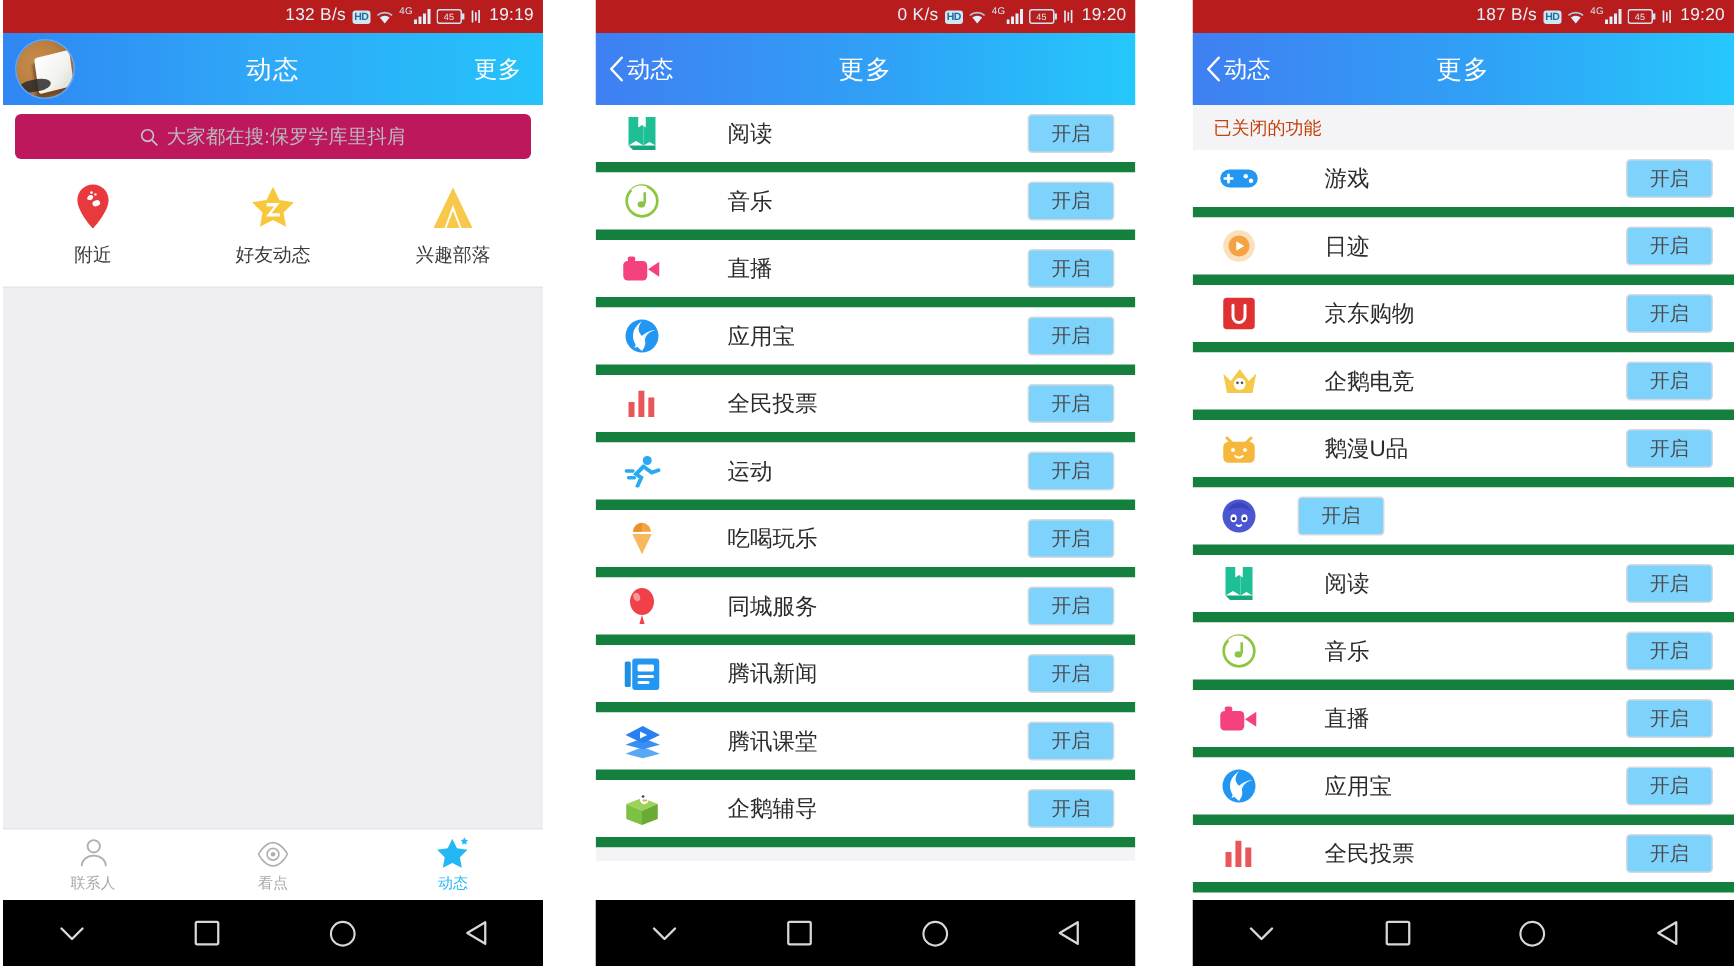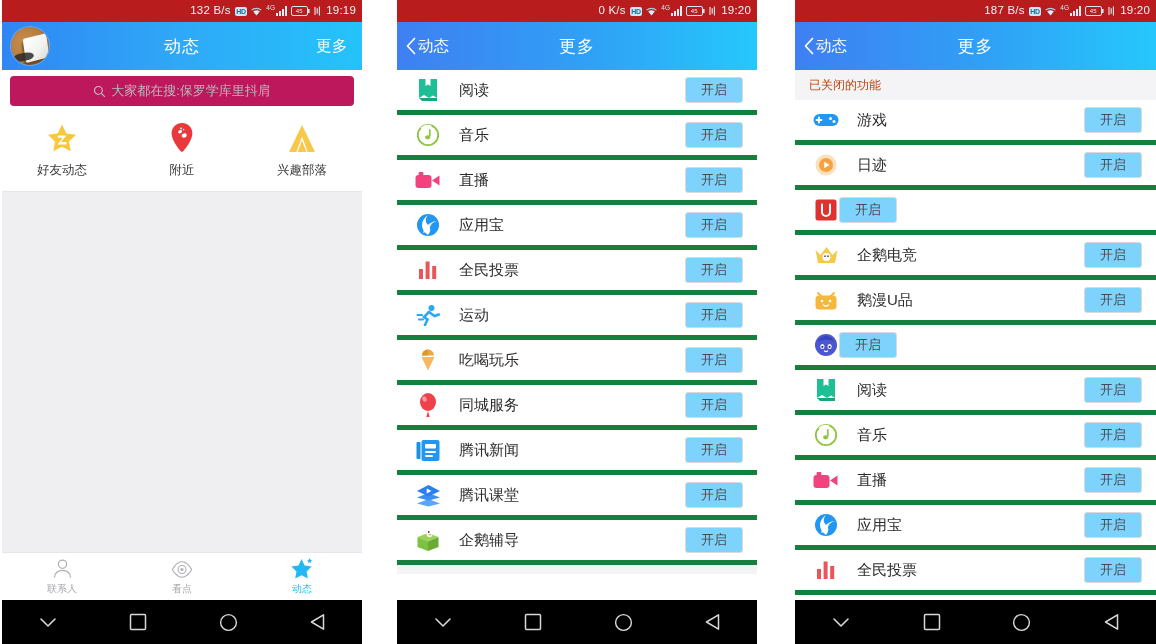--- a/index.html
+++ b/index.html
@@ -122,21 +122,22 @@
   
   .listpane { flex:1; background:#ffffff; overflow:hidden; position:relative; }
   .sectionhdr {
     height: 30px; display:flex; align-items:center;
     padding-left: 14px; background:#f4f4f6;
     color:#c2410c; font-size:12px;
   }
   .row {
     height: 45px; display:flex; align-items:center;
     padding: 0 14px 0 18px; background:#ffffff;
-    border-bottom: 5px solid #15803d;
+    border-bottom: 7px solid #15803d;
+    gap: 26px;
   }
   .row .ricon { width: 26px; height: 26px; flex:0 0 auto; display:flex; align-items:center; justify-content:center; }
   .row .rlabel { margin-left: 18px; font-size: 15px; color:#2b2b2d; flex:1; }
   .onbtn {
     width: 58px; height: 26px; border:1px solid #d9d9dd; border-radius:3px;
     background:#7dd3fc; color:#4a4a4c; font-size:13px;
     display:flex; align-items:center; justify-content:center;
   }
   .row-gap { height: 9px; background:#f4f4f6; }
   .col { display:flex; flex-direction:column; height:100%; }
@@ -194,38 +195,38 @@
               <line x1="9" y1="9" x2="12.8" y2="12.8" stroke="#c3c3c7" stroke-width="1.2"></line>
             </svg>
         </span>
         <span>大家都在搜:保罗学库里抖肩</span>
       </div>
     </div>
 
     <div class="entries">
       <div class="entry">
         <span class="glyph">
-          <svg width="32" height="31" viewBox="0 0 32 31">
-              <path d="M16 1.5 20.3 10.4 30 11.8 23 18.6 24.7 28.2 16 23.7 7.3 28.2 9 18.6 2 11.8 11.7 10.4z" fill="#f9c73b"></path>
-              <path d="M11.8 12.4h8.6l-5.4 6.7h5.6v2.3h-9.3l5.4-6.7h-4.9z" fill="#ffffff"></path>
-            </svg>
-        </span>
-        <span class="label">好友动态</span>
-      </div>
-      <div class="entry">
-        <span class="glyph">
           <svg width="24" height="32" viewBox="0 0 24 32">
               <path d="M12 1C6.2 1 1.6 5.6 1.6 11.4c0 7.3 8.6 17.1 9.6 18.2.4.5 1.1.5 1.5 0 1-1.1 9.7-10.9 9.7-18.2C22.4 5.6 17.8 1 12 1z" fill="#e8393c"></path>
               <path d="M9.6 8.2c1.6-.4 2.7.2 2.5 1.4-.2 1.1-1.5 2-2.8 1.8-1.1-.2-1.4-1-1-1.8.3-.6.8-1.2 1.3-1.4z" fill="#fff"></path>
               <ellipse cx="14.2" cy="13.5" rx="2.6" ry="2" fill="#fff" transform="rotate(-18 14.2 13.5)"></ellipse>
               <circle cx="11" cy="6.4" r=".9" fill="#fff"></circle>
               <circle cx="13.6" cy="7.6" r=".8" fill="#fff"></circle>
             </svg>
         </span>
         <span class="label">附近</span>
+      </div>
+      <div class="entry">
+        <span class="glyph">
+          <svg width="32" height="31" viewBox="0 0 32 31">
+              <path d="M16 1.5 20.3 10.4 30 11.8 23 18.6 24.7 28.2 16 23.7 7.3 28.2 9 18.6 2 11.8 11.7 10.4z" fill="#f9c73b"></path>
+              <path d="M11.8 12.4h8.6l-5.4 6.7h5.6v2.3h-9.3l5.4-6.7h-4.9z" fill="#ffffff"></path>
+            </svg>
+        </span>
+        <span class="label">好友动态</span>
       </div>
       <div class="entry">
         <span class="glyph">
           <svg width="32" height="31" viewBox="0 0 32 31">
               <path d="M16 2 3 29h7.4L16 13.5 21.6 29H29z" fill="#f7c84a"></path>
               <path d="M16 17.5 11.6 29h8.8z" fill="#f7c84a"></path>
             </svg>
         </span>
         <span class="label">兴趣部落</span>
       </div>
@@ -563,20 +564,21 @@
         <span class="rlabel">日迹</span>
         <span class="onbtn">开启</span>
       </div>
       <div class="row">
         <span class="ricon">
           <svg width="22" height="22" viewBox="0 0 22 22">
               <rect x="0.5" y="0.5" width="21" height="21" rx="2.5" fill="#e03131"></rect>
               <path d="M7 5.5v7.5a4 4 0 0 0 8 0V5.5" stroke="#ffffff" stroke-width="2" fill="none" stroke-linecap="round"></path>
             </svg>
         </span>
+        <span class="rlabel">京东购物</span>
         <span class="onbtn">开启</span>
       </div>
       <div class="row">
         <span class="ricon">
           <svg width="25" height="23" viewBox="0 0 25 23">
               <path d="M1.5 6 L6.5 11 L12.5 3 L18.5 11 L23.5 6 L21 19 H4z" fill="#f7c948"></path>
               <circle cx="12.5" cy="13" r="4" fill="#ffffff"></circle>
               <circle cx="11" cy="12.2" r=".9" fill="#555"></circle>
               <circle cx="14" cy="12.2" r=".9" fill="#555"></circle>
             </svg>

